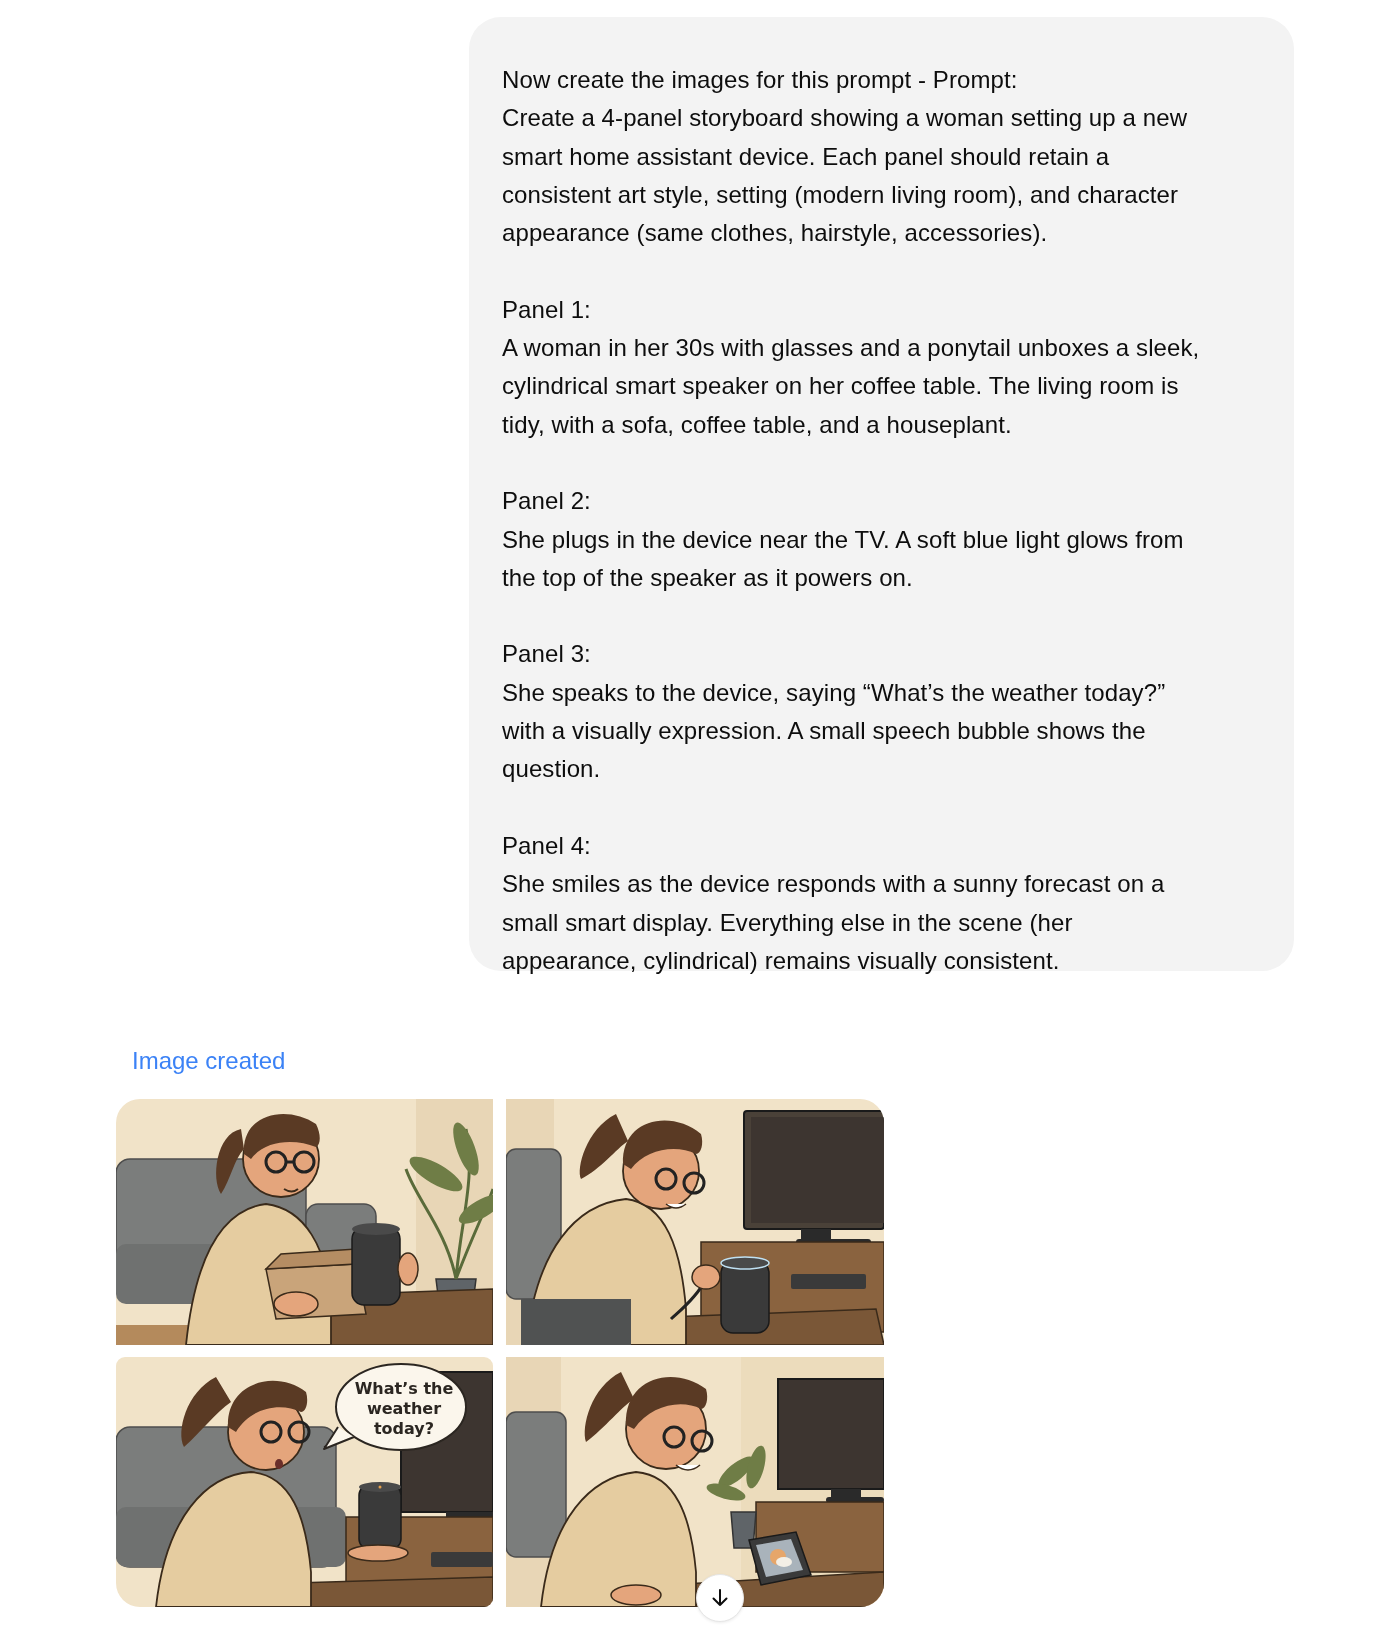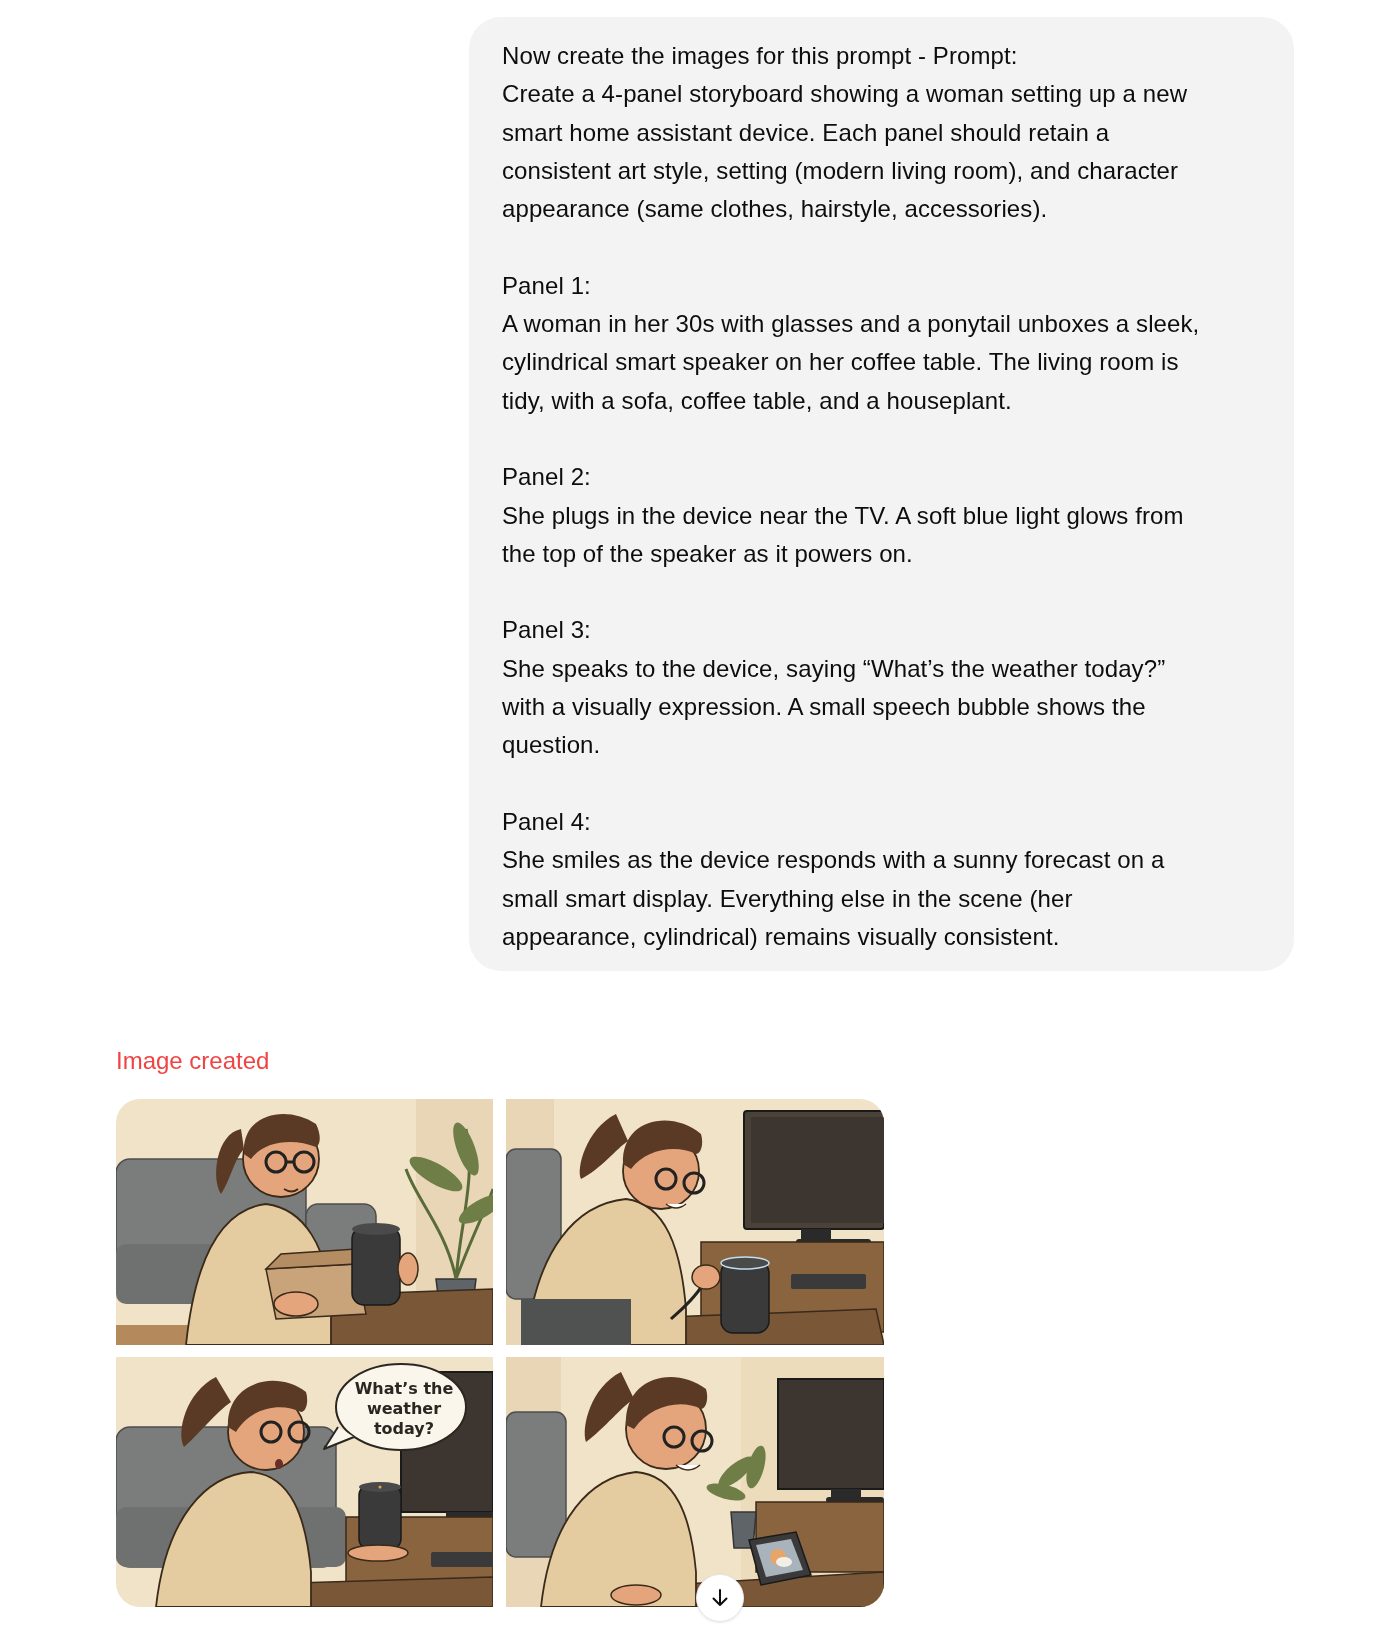--- a/index.html
+++ b/index.html
@@ -7,38 +7,39 @@
   body { position: relative; font-family: "Liberation Sans", "DejaVu Sans", sans-serif; color: #0d0d0d; }
 
   .user-bubble {
     position: absolute; left: 469px; top: 17px; width: 825px; height: 954px;
     background: #f3f3f3; border-radius: 32px;
     padding: 20px 30px 0 33px;
   }
   .bubble-text {
     font-size: 24px; line-height: 38.3px; color: #0d0d0d; white-space: pre-wrap;
     letter-spacing: 0.1px;
+    margin-top: 24px;
   }
 
   .image-created-label {
-    position: absolute; left: 116px; top: 1046px;
-    font-size: 24px; line-height: 30px; color: #ef4444;
+    position: absolute; left: 132px; top: 1046px;
+    font-size: 24px; line-height: 30px; color: #3b82f6;
   }
 
   .image-grid {
     position: absolute; left: 116px; top: 1099px; width: 768px; height: 508px;
     border-radius: 24px; overflow: hidden; background: #ffffff;
   }
   .panel {
     position: absolute; width: 377px; height: 246px; overflow: hidden;
   }
   .panel svg { display: block; width: 100%; height: 100%; }
   .p1 { left: 0; top: 0; }
   .p2 { left: 390px; top: 0; width: 378px; }
-  .p3 { left: 0; top: 258px; height: 250px; }
+  .p3 { left: 0; top: 258px; height: 250px; border-radius: 9px; }
   .p4 { left: 390px; top: 258px; width: 378px; height: 250px; }
 
   .speech-text { font-family: "DejaVu Sans", sans-serif; font-weight: bold; fill: #2b2621; }
 
   .download-button {
     position: absolute; left: 696px; top: 1574px; width: 48px; height: 48px;
     border-radius: 50%; background: #ffffff; border: 1px solid #e6e6e6;
     box-shadow: 0 1px 3px rgba(0,0,0,0.08);
     display: flex; align-items: center; justify-content: center; cursor: pointer;
   }

